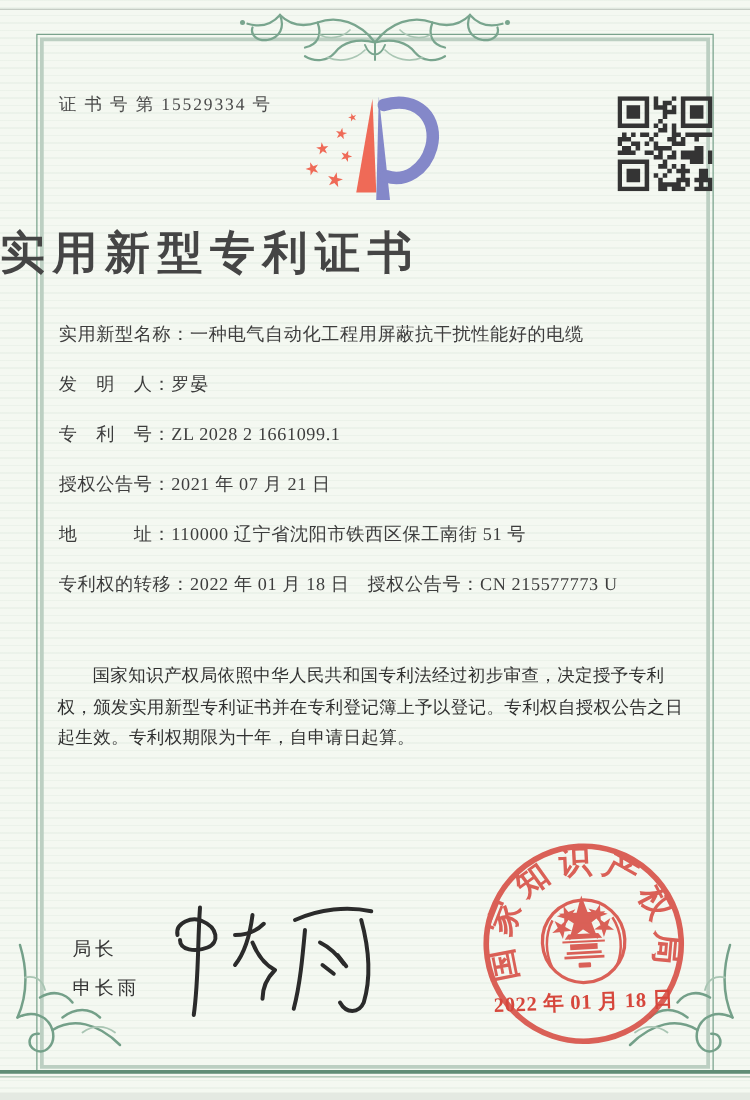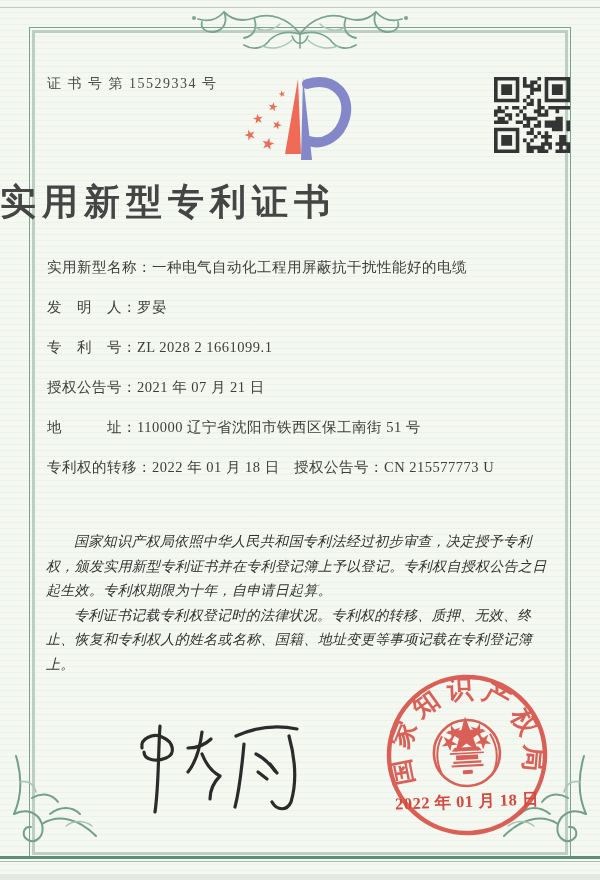--- a/index.html
+++ b/index.html
@@ -20,21 +20,21 @@
   .logo{position:absolute;left:235px;top:74px;width:135px;height:102px;}
   .qr{position:absolute;left:494px;top:77px;width:76px;height:76px;}
   .title{position:absolute;left:0;right:0;top:178px;text-align:left;font-size:36px;font-weight:600;
     letter-spacing:6px;color:#454545;}
   .rows{position:absolute;left:47px;right:34px;top:258px;font-size:14.5px;color:#3d3d3d;}
   .row{height:40px;position:relative;}
   .flabel{white-space:pre;letter-spacing:.5px;}
   .fvalue{letter-spacing:.5px;}
   .grant-no{position:absolute;left:247px;top:0;}
   .body-text{position:absolute;left:46px;right:42px;top:530px;font-size:14px;line-height:24.5px;
-    color:#313131;font-style:italic;letter-spacing:.3px;}
+    color:#313131;letter-spacing:.3px;}
   .body-text p{margin:0;text-indent:2em;}
   .signer{position:absolute;left:58px;top:744px;font-family:"Liberation Sans",sans-serif;
     font-size:15px;color:#333;letter-spacing:3px;line-height:31px;}
   .signature{position:absolute;left:118px;top:714px;width:200px;height:112px;}
   .seal{position:absolute;left:372px;top:660px;width:190px;height:190px;opacity:.92;}
   .seal-date{position:absolute;left:378px;top:791px;width:178px;text-align:center;color:#d6473c;
     font-size:16.5px;font-weight:600;letter-spacing:.5px;transform:rotate(-2deg);}
   .footer{position:absolute;left:0;right:0;top:838px;text-align:center;font-size:12.5px;
     color:#3c3c3c;letter-spacing:1px;}
 </style>
@@ -130,23 +130,26 @@
     <div class="row">
       <span class="flabel">专利权的转移：</span><span class="fvalue">2022 年 01 月 18 日</span>
       <span class="grant-no">
         <span class="flabel">授权公告号：</span><span class="fvalue">CN 215577773 U</span>
       </span>
     </div>
   </div>
 
   <div class="body-text">
     <p>国家知识产权局依照中华人民共和国专利法经过初步审查，决定授予专利权，颁发实用新型专利证书并在专利登记簿上予以登记。专利权自授权公告之日起生效。专利权期限为十年，自申请日起算。</p>
-    <p>专利证书记载专利权登记时的法律状况。专利权的转移、质押、无效、终止、恢复和专利权人的姓名或名称、国籍、地址变更等事项记载在专利登记簿上。</p>
-  </div>
-
+  </div>
+
+  <div class="signer">
+    <div>局长</div>
+    <div>申长雨</div>
+  </div>
 
   <svg class="signature" viewBox="0 0 200 112">
     <g stroke="#2b2b2b" stroke-width="3.2" fill="none" stroke-linecap="round" stroke-linejoin="round">
       <path d="M42,12 C40,40 41,70 37,98"></path>
       <path d="M24,34 C22,24 36,19 44,23 C56,28 58,40 48,44 C38,48 26,46 26,38"></path>
       <path d="M84,18 C82,34 78,48 70,58"></path>
       <path d="M70,34 C80,34 88,30 93,25"></path>
       <path d="M84,40 C88,50 94,58 102,62 C96,68 92,76 92,85"></path>
       <path d="M118,22 C138,13 160,11 179,15"></path>
       <path d="M126,30 C124,52 122,74 117,93"></path>

